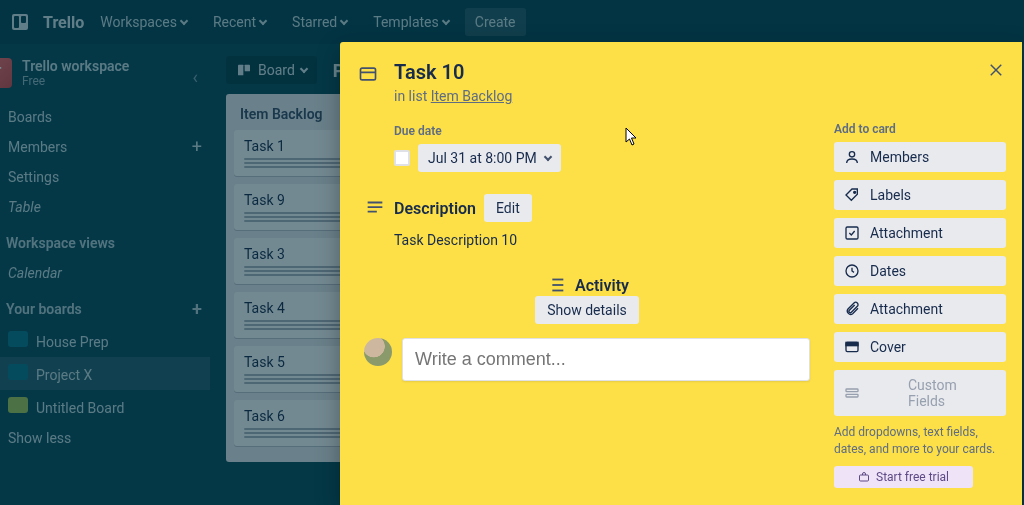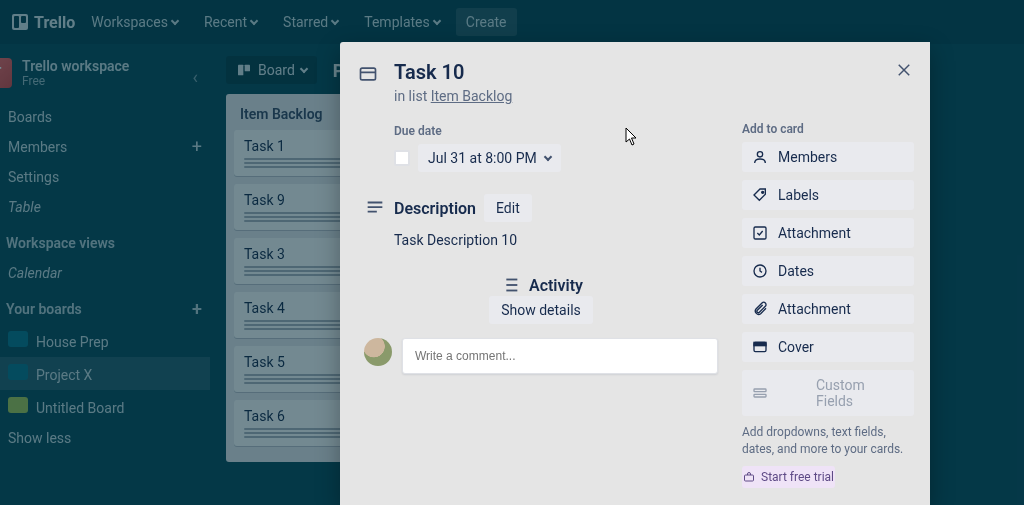--- a/index.html
+++ b/index.html
@@ -4,21 +4,21 @@
 <style>
   * { box-sizing: border-box; margin: 0; padding: 0; }
   html, body { width: 1024px; height: 505px; overflow: hidden; font-family: -apple-system, "Segoe UI", Roboto, sans-serif; }
   body { position: relative; }
 
   
   .app { width: 1024px; height: 505px; background: #0a4c5c; position: relative; color: #c8dde3; }
   .dim { position: absolute; inset: 0; background: rgba(0, 40, 55, 0.55); pointer-events: none; z-index: 5; }
 
   .topbar { height: 44px; display: flex; align-items: center; gap: 6px; padding: 0 12px; background: #084452; }
-  .topbar .logo { display: flex; align-items: center; gap: 6px; font-weight: 700; color: #d7e7ec; font-size: 16px; }
+  .topbar .logo { display: flex; align-items: center; gap: 15px; font-weight: 700; color: #d7e7ec; font-size: 16px; }
   .topbar .logo .tiles { width: 16px; height: 16px; background: #d7e7ec; border-radius: 2px; display: inline-block; position: relative; }
   .topbar .logo .tiles::before, .topbar .logo .tiles::after { content:""; position:absolute; background:#084452; width:5px; border-radius:1px; top:2px; }
   .topbar .logo .tiles::before { left:2px; height:12px; }
   .topbar .logo .tiles::after  { left:9px; height:7px; }
   .topbar .navbtn { padding: 6px 10px; border-radius: 3px; color:#c8dde3; font-size: 14px; cursor: pointer; display: flex; align-items: center; gap:4px; }
   .topbar .create { background: rgba(255,255,255,0.12); }
 
   .chev { border: solid currentColor; border-width: 0 2px 2px 0; display: inline-block; padding: 2px; transform: rotate(45deg); margin-bottom:2px; }
 
   .body { display:flex; height: calc(505px - 44px); }
@@ -40,21 +40,21 @@
   .board-title { font-size:18px; font-weight:700; color:#e9f3f6; }
   .list { width: 272px; background:#ebecf0; border-radius:3px; padding:8px; color:#172b4d; overflow:hidden; }
   .list-title { font-size:14px; font-weight:600; padding:4px 6px 8px; color:#3b4b66; }
   .card { background:#fff; border-radius:3px; box-shadow: 0 1px 0 rgba(9,30,66,.2); padding:8px 10px 6px; margin-bottom:8px; font-size:14px; color:#172b4d; cursor:pointer; }
   .card .desc-icon { display:block; margin-top:4px; opacity:0.55; }
   .desc-lines { width:16px; height:10px; }
   .desc-lines span { display:block; height:2px; background:#6b778c; margin-bottom:2px; border-radius:1px; }
   .desc-lines span:nth-child(3){ width:60%; }
 
   
-  .modal { position:absolute; z-index:10; left:340px; top:42px; width:590px; height:463px; background:#e5e5e5; border-radius:3px 0 0 0; box-shadow: 0 8px 24px rgba(0,0,0,0.3); color:#172b4d; overflow:hidden; }
+  .modal { position:absolute; z-index:10; left:340px; top:42px; width:682px; height:463px; background:#fde047; border-radius:3px 0 0 0; box-shadow: 0 8px 24px rgba(0,0,0,0.3); color:#172b4d; overflow:hidden; }
   .modal-close { position:absolute; right:12px; top:14px; width:28px; height:28px; border-radius:14px; display:flex; align-items:center; justify-content:center; color:#42526e; cursor:pointer; font-size:20px; }
   .modal-head { padding: 18px 56px 4px 54px; position:relative; }
   .modal-head .card-icon { position:absolute; left:18px; top:22px; color:#42526e; }
   .modal h2 { font-size:20px; font-weight:600; }
   .inlist { font-size:14px; color:#5e6c84; margin-top:4px; }
   .inlist a { text-decoration:underline; cursor:pointer; }
 
   .modal-body { display:flex; padding: 0 16px 0 18px; }
   .main-col { flex:1; padding: 16px 24px 0 36px; position:relative; }
   .side-col { width:172px; padding-top:10px; }
@@ -66,27 +66,27 @@
 
   .sec-head { display:flex; align-items:center; gap:8px; margin-left:-30px; }
   .sec-head h3 { font-size:16px; font-weight:600; }
   .edit-btn, .shd-btn { background:#e9eaee; border-radius:3px; padding:6px 12px; font-size:14px; color:#172b4d; cursor:pointer; }
   .desc-text { margin:10px 0 26px 0; font-size:14px; color:#172b4d; }
 
   .activity-row { display:flex; align-items:center; justify-content:space-between; margin-left:-30px;flex-direction:column; }
   .comment-row { display:flex; gap:10px; margin-top:14px; margin-left:-30px; align-items:flex-start; }
   .avatar { width:28px; height:28px; border-radius:50%; background:radial-gradient(circle at 35% 30%, #cdb79e 0 40%, #8a9a6b 42% 100%); }
   .comment-box { flex:1; background:#fff; border:1px solid #dfe1e6; border-radius:3px; box-shadow: 0 1px 2px rgba(9,30,66,0.1); }
-  .comment-box input { border:none; outline:none; width:100%; padding:10px 12px; font-size:12px; background:transparent; }
+  .comment-box input { border:none; outline:none; width:100%; padding:10px 12px; font-size:18px; background:transparent; }
 
   .side-label { font-size:12px; font-weight:600; color:#5e6c84; margin:4px 0 6px; }
   .side-btn { background:#e9eaee; border-radius:3px; padding:7px 10px; font-size:14px; display:flex; align-items:center; gap:10px; margin-bottom:8px; cursor:pointer; color:#172b4d; }
   .side-btn.disabled { color:#97a0af; cursor:default;gap:48px; }
   .cf-text { font-size:12px; color:#5e6c84; line-height:1.4; margin:2px 0 8px; }
-  .trial { display:inline-flex; align-items:center; gap:6px; background:#efe3f7; color:#5e4a86; font-size:12px; padding:4px 1px; border-radius:3px; cursor:pointer; }
+  .trial { display:inline-flex; align-items:center; gap:6px; background:#efe3f7; color:#5e4a86; font-size:12px; padding:4px 24px; border-radius:3px; cursor:pointer; }
 
   .icon { width:16px; height:16px; display:inline-block; flex:0 0 16px; }
 
   .cursor { position:absolute; z-index:20; left:625px; top:127px; width:14px; height:20px; }
   .cursor svg { display:block; }
 </style>
 </head>
 <body>
 
 <div class="app">

